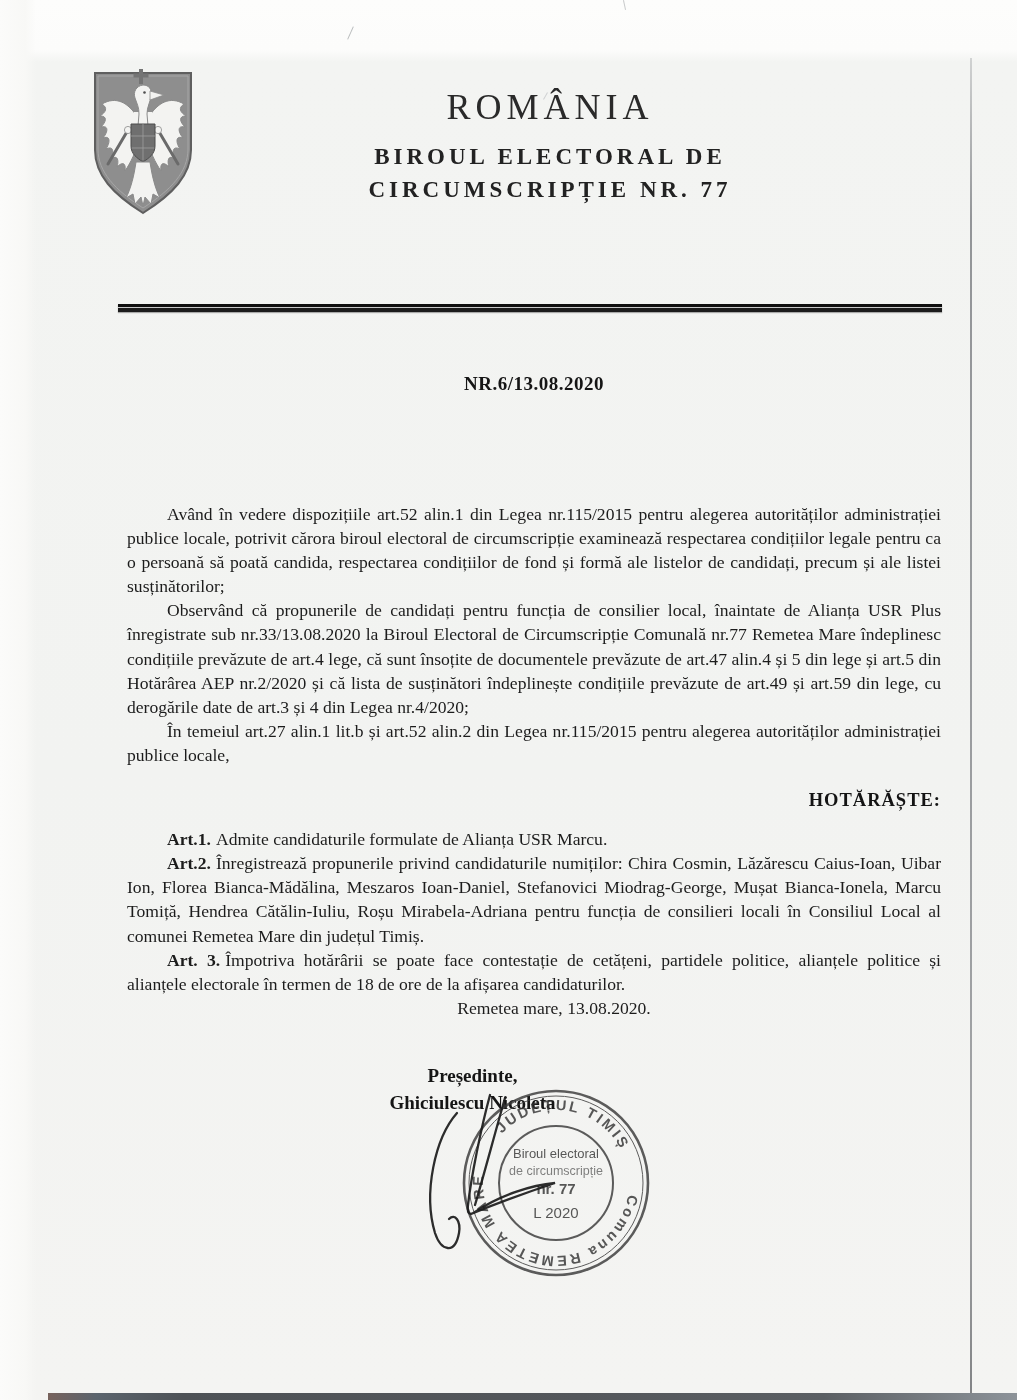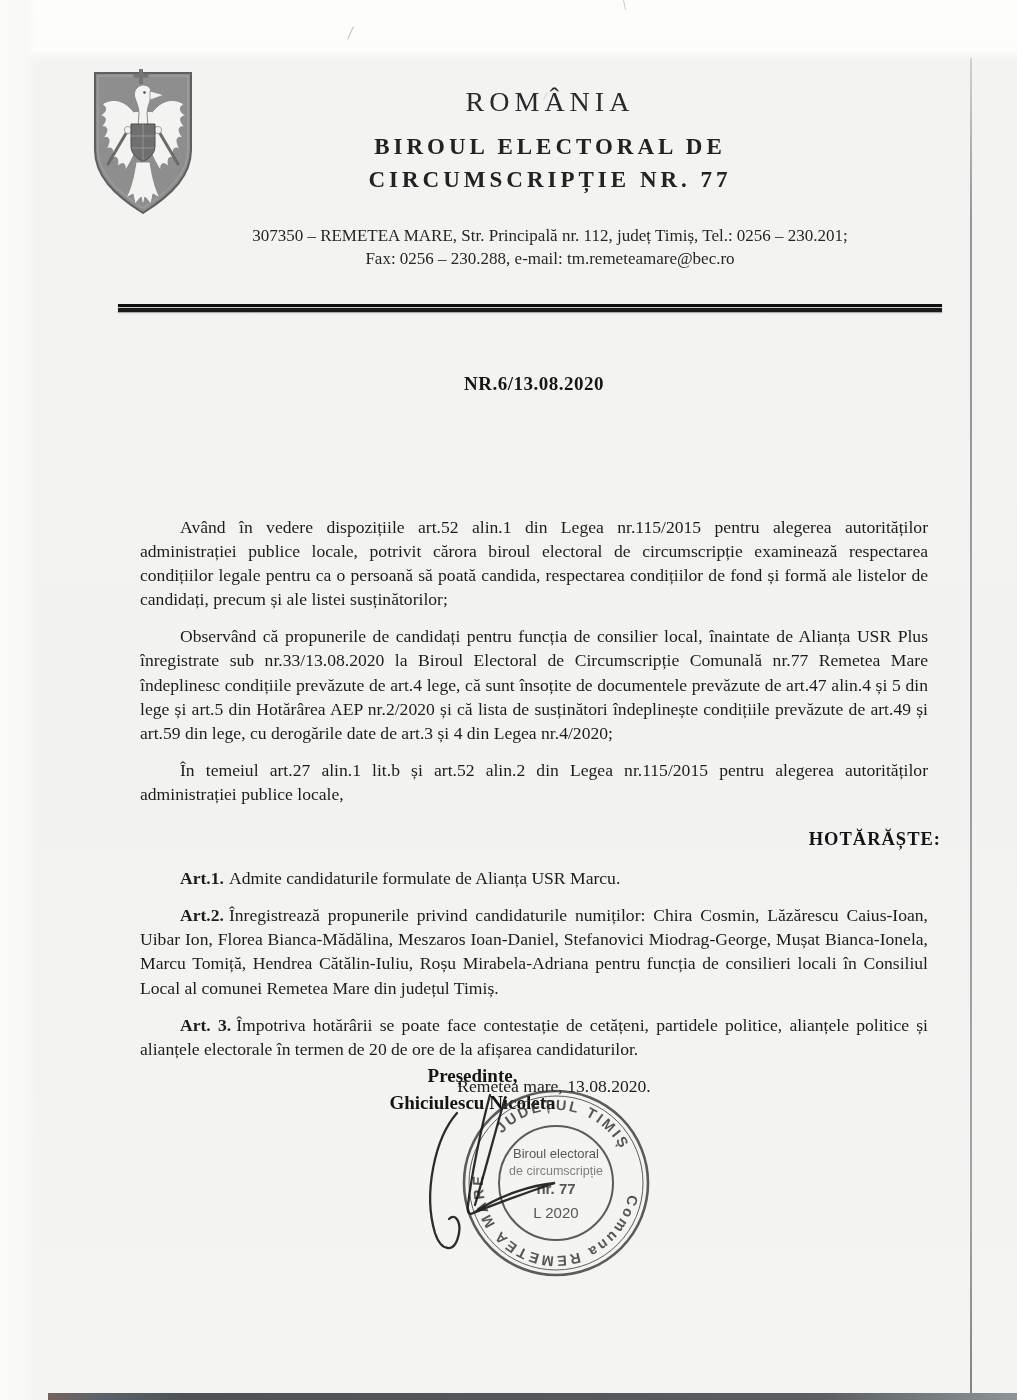--- a/index.html
+++ b/index.html
@@ -19,35 +19,35 @@
     background:linear-gradient(180deg,rgba(105,108,114,.25) 0,rgba(95,98,104,.65) 12%,rgba(95,98,104,.55) 85%,rgba(80,82,86,.7) 100%);}
   .scan-bottom-edge{position:absolute;left:48px;top:1393px;width:969px;height:7px;
     background:linear-gradient(90deg,#77625c 0,#5b646d 5%,#4e5256 14%,#54575b 55%,#5b5f63 80%,#8d9399 100%);}
   .speck-1{position:absolute;left:350px;top:26px;width:1px;height:14px;background:#b9bcbd;transform:rotate(24deg);}
   .speck-2{position:absolute;left:624px;top:0px;width:1px;height:10px;background:#c8cacb;transform:rotate(-12deg);}
   .speck-3{position:absolute;left:545px;top:92px;width:1px;height:8px;background:#cfd1d2;transform:rotate(30deg);}
 
   
   .coat{position:absolute;left:88px;top:66px;width:110px;height:152px;}
   .letterhead{position:absolute;left:210px;top:86px;width:680px;text-align:center;}
-  .country{font-size:28px;letter-spacing:5px;color:#2a2a2a;}
+  .country{font-size:36px;letter-spacing:5px;color:#2a2a2a;}
   .institution{margin-top:12px;font-weight:bold;font-size:23px;line-height:33px;letter-spacing:4px;color:#222;}
   .address{margin-top:28px;font-size:17px;line-height:23px;color:#262626;}
   .rule{position:absolute;left:118px;top:304px;width:824px;height:8px;
     background:linear-gradient(180deg,#0f0f0f 0,#0f0f0f 3px,#c9c9c9 3px,#c9c9c9 4px,#1c1c1c 4px,#1c1c1c 8px);
     box-shadow:0 1px 1px rgba(0,0,0,.3);}
 
   
   .doc-title{position:absolute;left:127px;top:371px;width:814px;text-align:center;
     font-weight:bold;font-size:19px;line-height:26px;letter-spacing:.5px;color:#151515;}
 
   
   .body-text{position:absolute;left:127px;top:502px;width:814px;
     font-size:17.6px;line-height:24.1px;text-align:justify;color:#1c1c1c;}
-  .body-text p{margin:13px;text-indent:40px;}
+  .body-text p{margin:0;text-indent:40px;}
   .art-label{font-weight:bold;margin-right:5px;}
   .decides{text-align:right;text-indent:0 !important;
     font-weight:bold;font-size:18.5px;letter-spacing:1px;margin:21px 0 15px !important;color:#141414;}
   .dateline{text-align:center;}
 
   
   .signature-block{position:absolute;left:320px;top:1062px;width:305px;text-align:center;
     font-weight:bold;font-size:19px;line-height:27px;color:#151515;}
   .signature-ink{position:absolute;left:405px;top:1083px;width:240px;height:200px;z-index:3;}
   .stamp{position:absolute;left:449px;top:1086px;width:216px;height:202px;z-index:2;opacity:.82;}
@@ -85,40 +85,36 @@
     <path d="M55,58 V94 M43,70 H67 M44,82 H66" stroke="#a0a0a0" stroke-width="0.8" fill="none"></path>
     <path d="M48,96 C46,110 43,122 38,132 L45,128 L47,138 L53,131 L55,140 L57,131 L63,138 L65,128 L72,132 C67,122 64,110 62,96 Z" fill="#f3f3f1" stroke="#8a8a8a" stroke-width="1"></path>
   </svg>
 
   <div class="letterhead">
     <div class="country">ROMÂNIA</div>
     <div class="institution">
       <div>BIROUL ELECTORAL DE</div>
       <div>CIRCUMSCRIPȚIE NR. 77</div>
     </div>
-    <div class="address">
-      <div>307350 – REMETEA MARE, Str. Principală nr. 112, județ Timiș, Tel.: 0256 – 230.201;</div>
-      <div>Fax: 0256 – 230.288, e-mail: tm.remeteamare@bec.ro</div>
-    </div>
   </div>
 
   <div class="rule"></div>
 
   <div class="doc-title">
     <div>NR.6/13.08.2020</div>
   </div>
 
   <div class="body-text">
     <p>Având în vedere dispozițiile art.52 alin.1 din Legea nr.115/2015 pentru alegerea autorităților administrației publice locale, potrivit cărora biroul electoral de circumscripție examinează respectarea condițiilor legale pentru ca o persoană să poată candida, respectarea condițiilor de fond și formă ale listelor de candidați, precum și ale listei susținătorilor;</p>
     <p>Observând că propunerile de candidați pentru funcția de consilier local, înaintate de Alianța USR Plus înregistrate sub nr.33/13.08.2020 la Biroul Electoral de Circumscripție Comunală nr.77 Remetea Mare îndeplinesc condițiile prevăzute de art.4 lege, că sunt însoțite de documentele prevăzute de art.47 alin.4 și 5 din lege și art.5 din Hotărârea AEP nr.2/2020 și că lista de susținători îndeplinește condițiile prevăzute de art.49 și art.59 din lege, cu derogările date de art.3 și 4 din Legea nr.4/2020;</p>
     <p>În temeiul art.27 alin.1 lit.b și art.52 alin.2 din Legea nr.115/2015 pentru alegerea autorităților administrației publice locale,</p>
     <p class="decides">HOTĂRĂȘTE:</p>
     <p><span class="art-label">Art.1.</span><span>Admite candidaturile formulate de Alianța USR Marcu.</span></p>
     <p><span class="art-label">Art.2.</span><span>Înregistrează propunerile privind candidaturile numiților: Chira Cosmin, Lăzărescu Caius-Ioan, Uibar Ion, Florea Bianca-Mădălina, Meszaros Ioan-Daniel, Stefanovici Miodrag-George, Mușat Bianca-Ionela, Marcu Tomiță, Hendrea Cătălin-Iuliu, Roșu Mirabela-Adriana pentru funcția de consilieri locali în Consiliul Local al comunei Remetea Mare din județul Timiș.</span></p>
-    <p><span class="art-label">Art. 3.</span><span>Împotriva hotărârii se poate face contestație de cetățeni, partidele politice, alianțele politice și alianțele electorale în termen de 20 de ore de la afișarea candidaturilor.</span></p>
+    <p><span class="art-label">Art. 3.</span><span>Împotriva hotărârii se poate face contestație de cetățeni, partidele politice, alianțele politice și alianțele electorale în termen de 18 de ore de la afișarea candidaturilor.</span></p>
     <p class="dateline">Remetea mare, 13.08.2020.</p>
   </div>
 
   <div class="signature-block">
     <div>Președinte,</div>
     <div>Ghiciulescu Nicoleta</div>
   </div>
 
   <svg class="stamp" viewBox="0 0 216 202" aria-hidden="true">
     <g fill="none" stroke="#3a3a3a">

